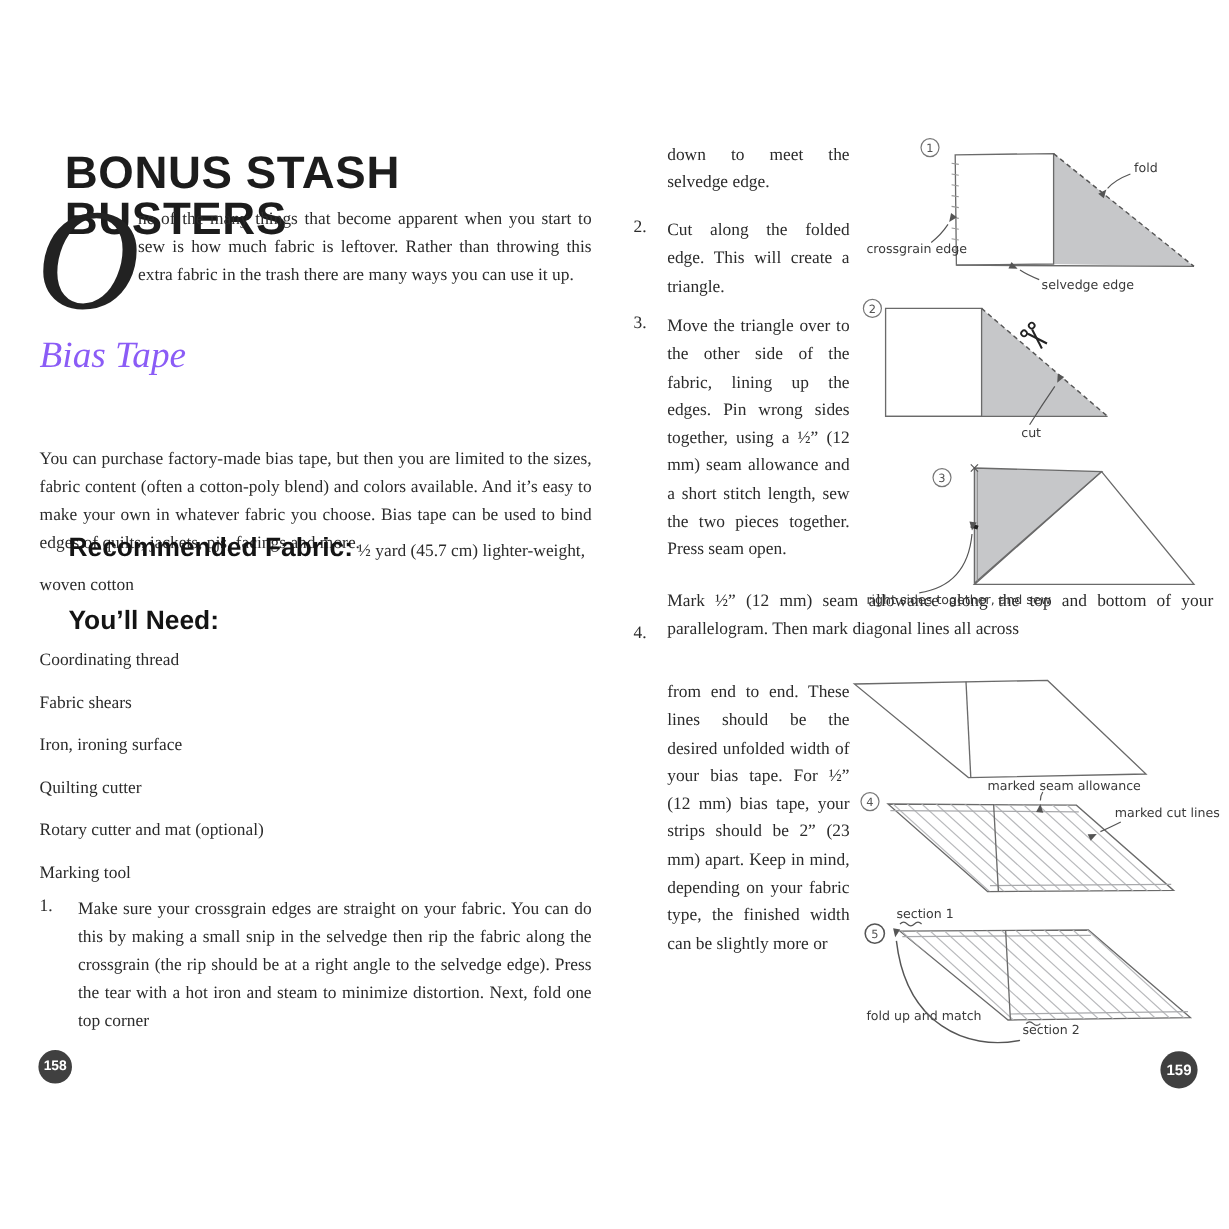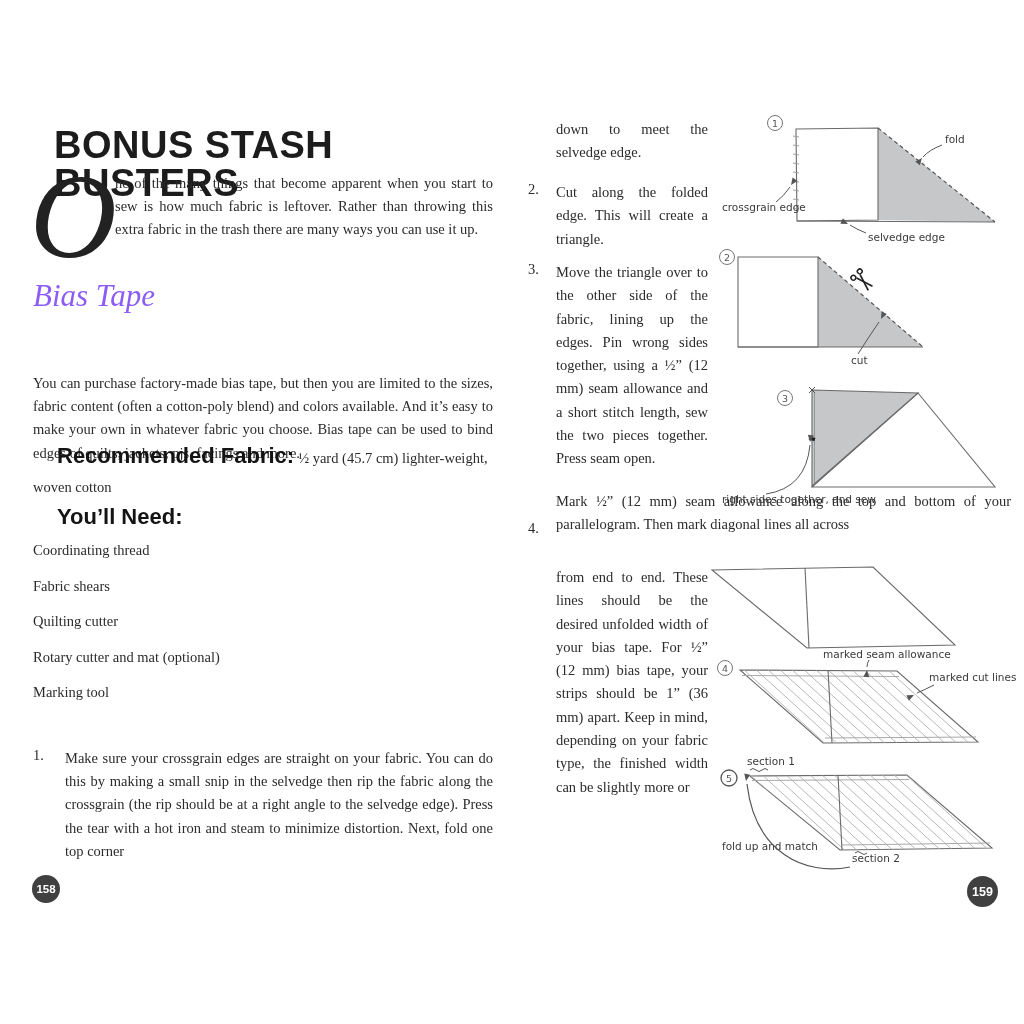--- a/index.html
+++ b/index.html
@@ -41,41 +41,42 @@
   <div class="abs" style="left:33px;top:441px;width:460px;line-height:29px;">
     <span class="sans subhead">Recommended Fabric:</span>
     <span class="serif body-txt">½ yard (45.7 cm) lighter-weight, woven cotton</span>
   </div>
 
   <div class="abs sans subhead" style="left:33px;top:504px;">You’ll Need:</div>
 
   <div class="abs" style="left:33px;top:539px;width:460px;">
     <div class="supply">Coordinating thread</div>
     <div class="supply">Fabric shears</div>
+    <div class="supply">Iron, ironing surface</div>
     <div class="supply">Quilting cutter</div>
     <div class="supply">Rotary cutter and mat (optional)</div>
     <div class="supply">Marking tool</div>
   </div>
 
   <div class="abs stepnum" style="left:33px;top:747px;">1.</div>
   <div class="abs body-txt justify" style="left:65px;top:747px;width:428px;">Make sure your crossgrain edges are straight on your fabric. You can do this by making a small snip in the selvedge then rip the fabric along the crossgrain (the rip should be at a right angle to the selvedge edge). Press the tear with a hot iron and steam to minimize distortion. Next, fold one top corner</div>
 
   <div class="abs badge" style="left:32px;top:875px;width:28px;height:28px;font-size:11.5px;">158</div>
 
   <div class="abs col-txt justify" style="left:556px;top:118px;width:152px;">down to meet the selvedge edge.</div>
 
   <div class="abs stepnum" style="left:528px;top:181px;">2.</div>
   <div class="abs col-txt justify" style="left:556px;top:181px;width:152px;">Cut along the folded edge. This will create a triangle.</div>
 
   <div class="abs stepnum" style="left:528px;top:261px;">3.</div>
   <div class="abs col-txt justify" style="left:556px;top:261px;width:152px;">Move the triangle over to the other side of the fabric, lining up the edges. Pin wrong sides together, using a ½” (12 mm) seam allowance and a short stitch length, sew the two pieces together. Press seam open.</div>
 
   <div class="abs stepnum" style="left:528px;top:520px;">4.</div>
   <div class="abs col-txt justify" style="left:556px;top:490px;width:455px;">Mark ½” (12 mm) seam allowance along the top and bottom of your parallelogram. Then mark diagonal lines all across</div>
-  <div class="abs col-txt justify" style="left:556px;top:566px;width:152px;">from end to end. These lines should be the desired unfolded width of your bias tape. For ½” (12 mm) bias tape, your strips should be 1” (36 mm) apart. Keep in mind, depending on your fabric type, the finished width can be slightly more or</div>
+  <div class="abs col-txt justify" style="left:556px;top:566px;width:152px;">from end to end. These lines should be the desired unfolded width of your bias tape. For ½” (12 mm) bias tape, your strips should be 2” (23 mm) apart. Keep in mind, depending on your fabric type, the finished width can be slightly more or</div>
 
   <div class="abs badge" style="left:967px;top:876px;width:31px;height:31px;font-size:12.5px;">159</div>
 
   <svg class="abs" style="left:718px;top:112px;" width="296" height="136" viewBox="0 0 296 136">
     <circle cx="57" cy="11" r="7.5" fill="none" stroke="#777" stroke-width="1"></circle>
     <text class="marker" x="57" y="14.5" text-anchor="middle">1</text>
     <polygon points="160,16 277,110 160,108" fill="#c6c7c9" stroke="none"></polygon>
     <polygon points="78,17 160,16 160,108 79,109" fill="#ffffff" stroke="#6a6a6a" stroke-width="1.1"></polygon>
     <line x1="79" y1="109" x2="277" y2="110" stroke="#6a6a6a" stroke-width="1.1"></line>
     <line x1="160" y1="16" x2="277" y2="110" stroke="#555" stroke-width="1.2" stroke-dasharray="4 3"></line>

